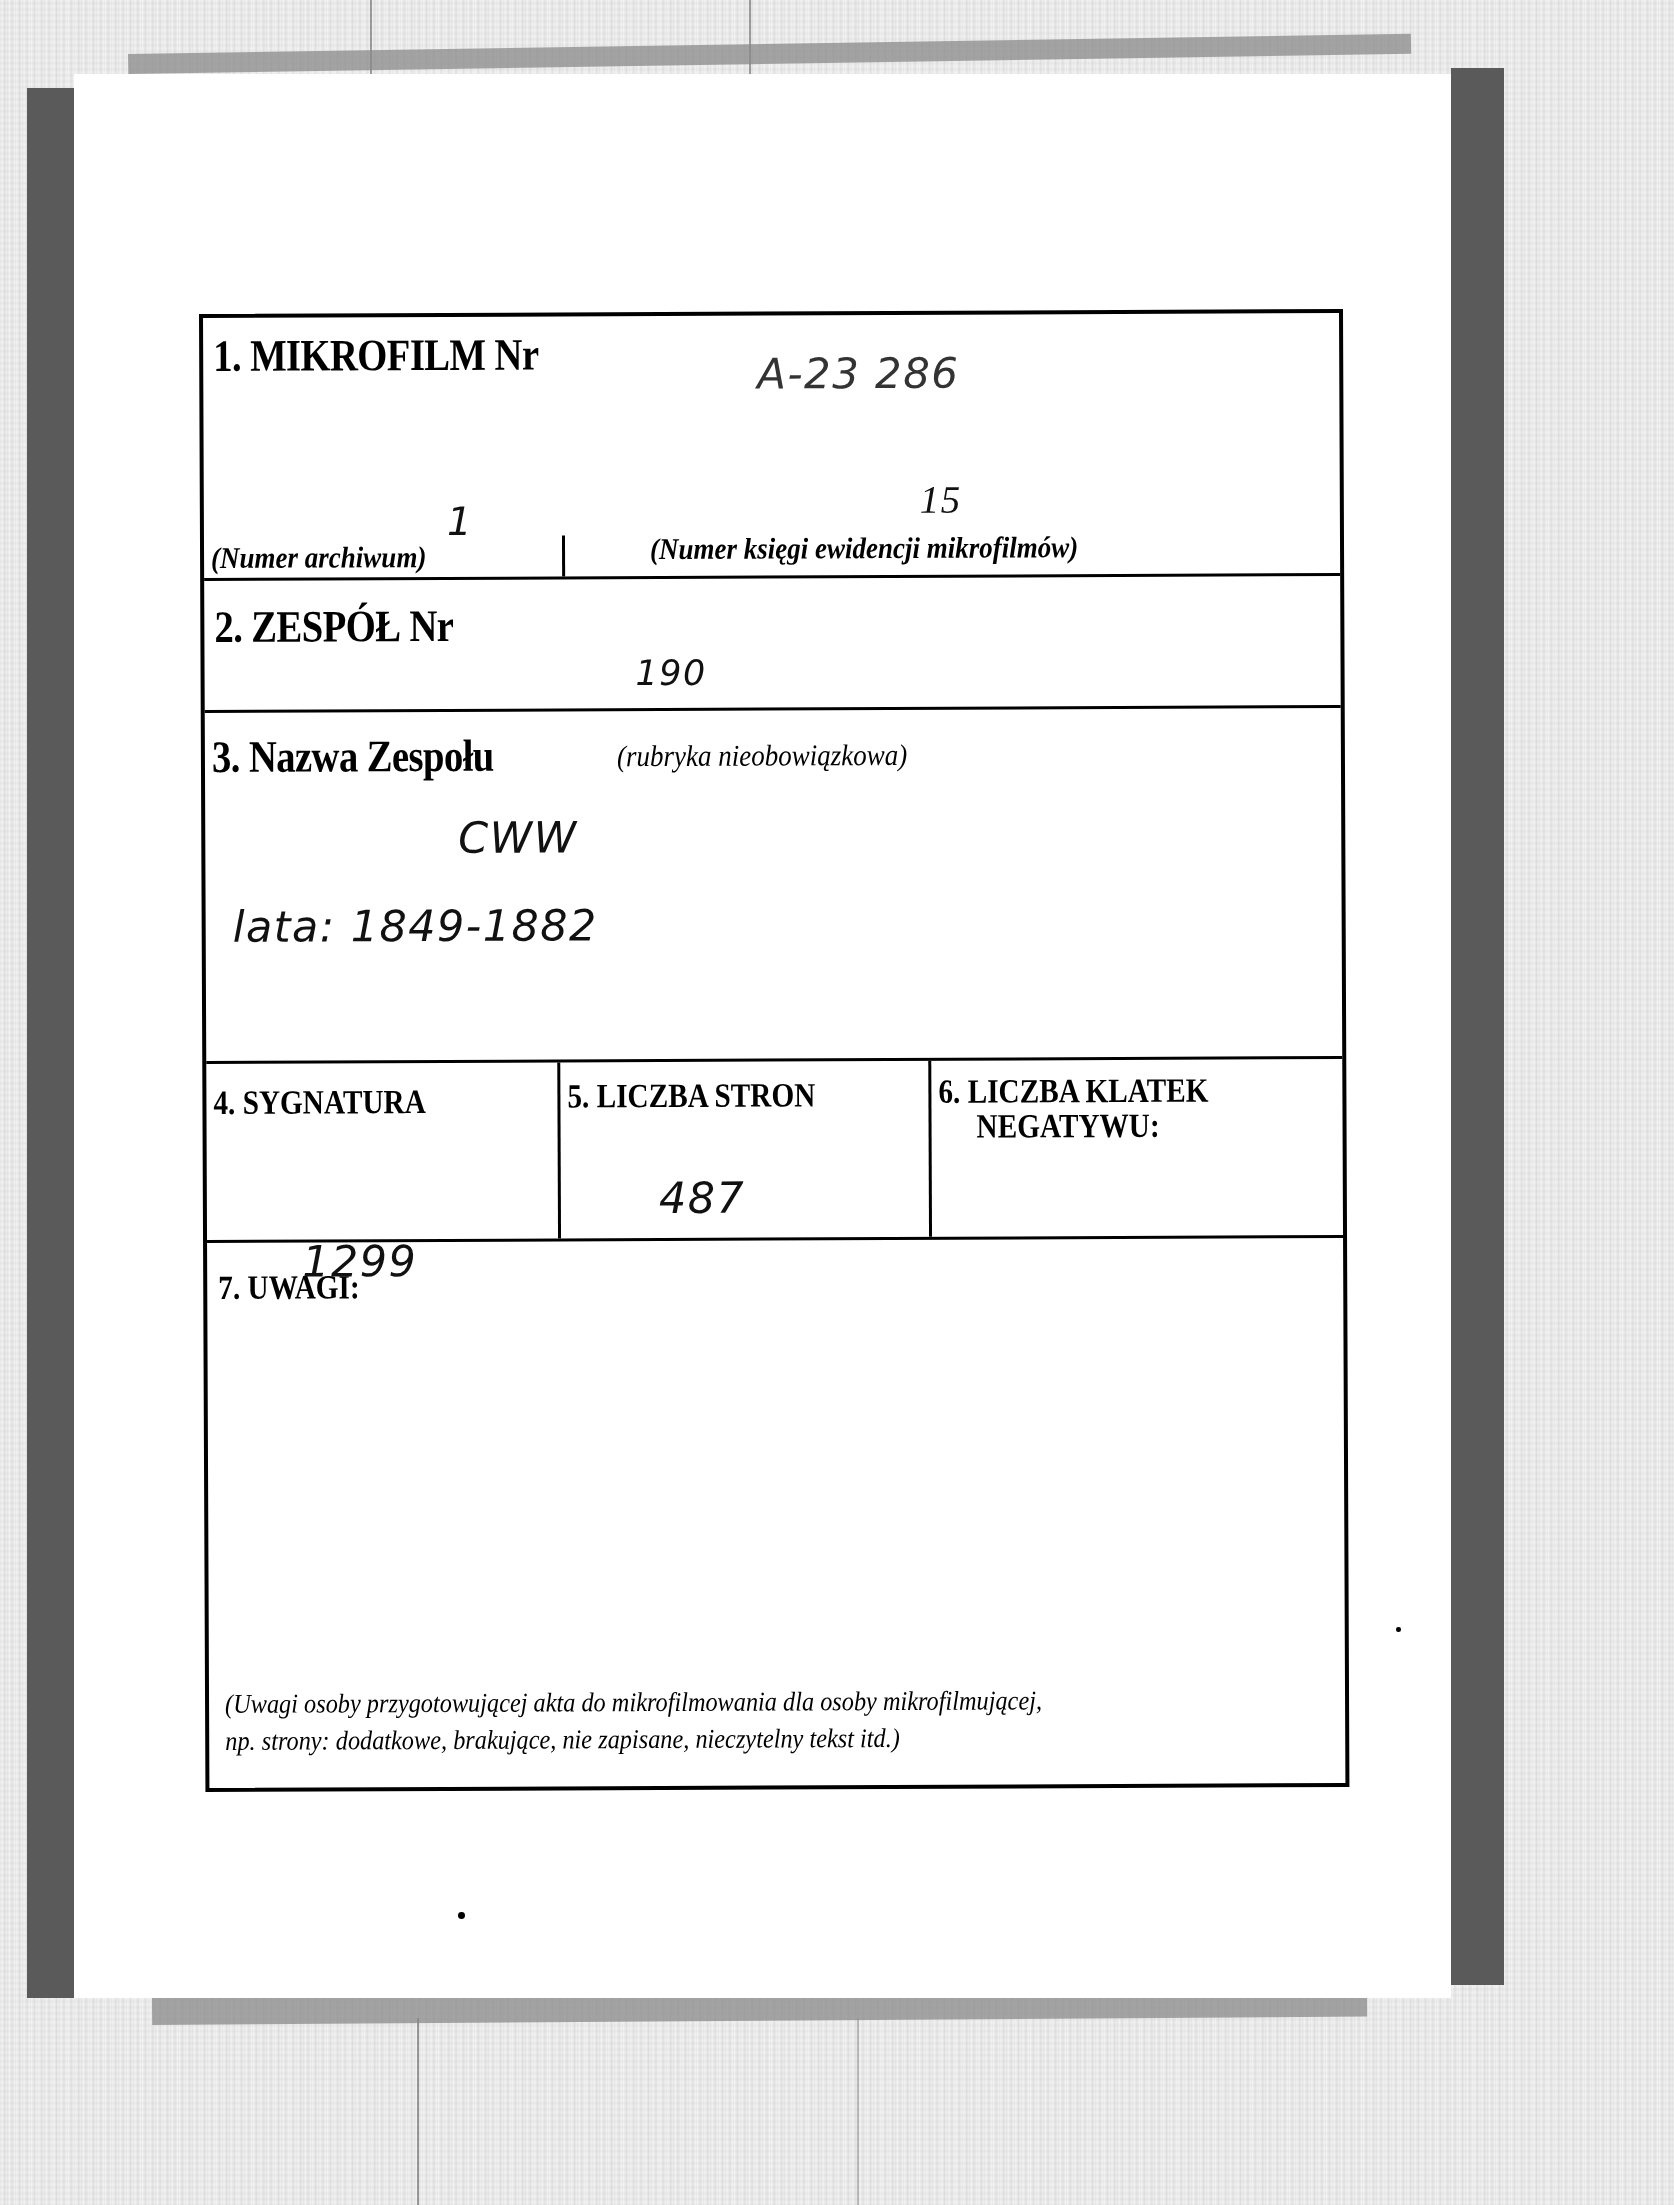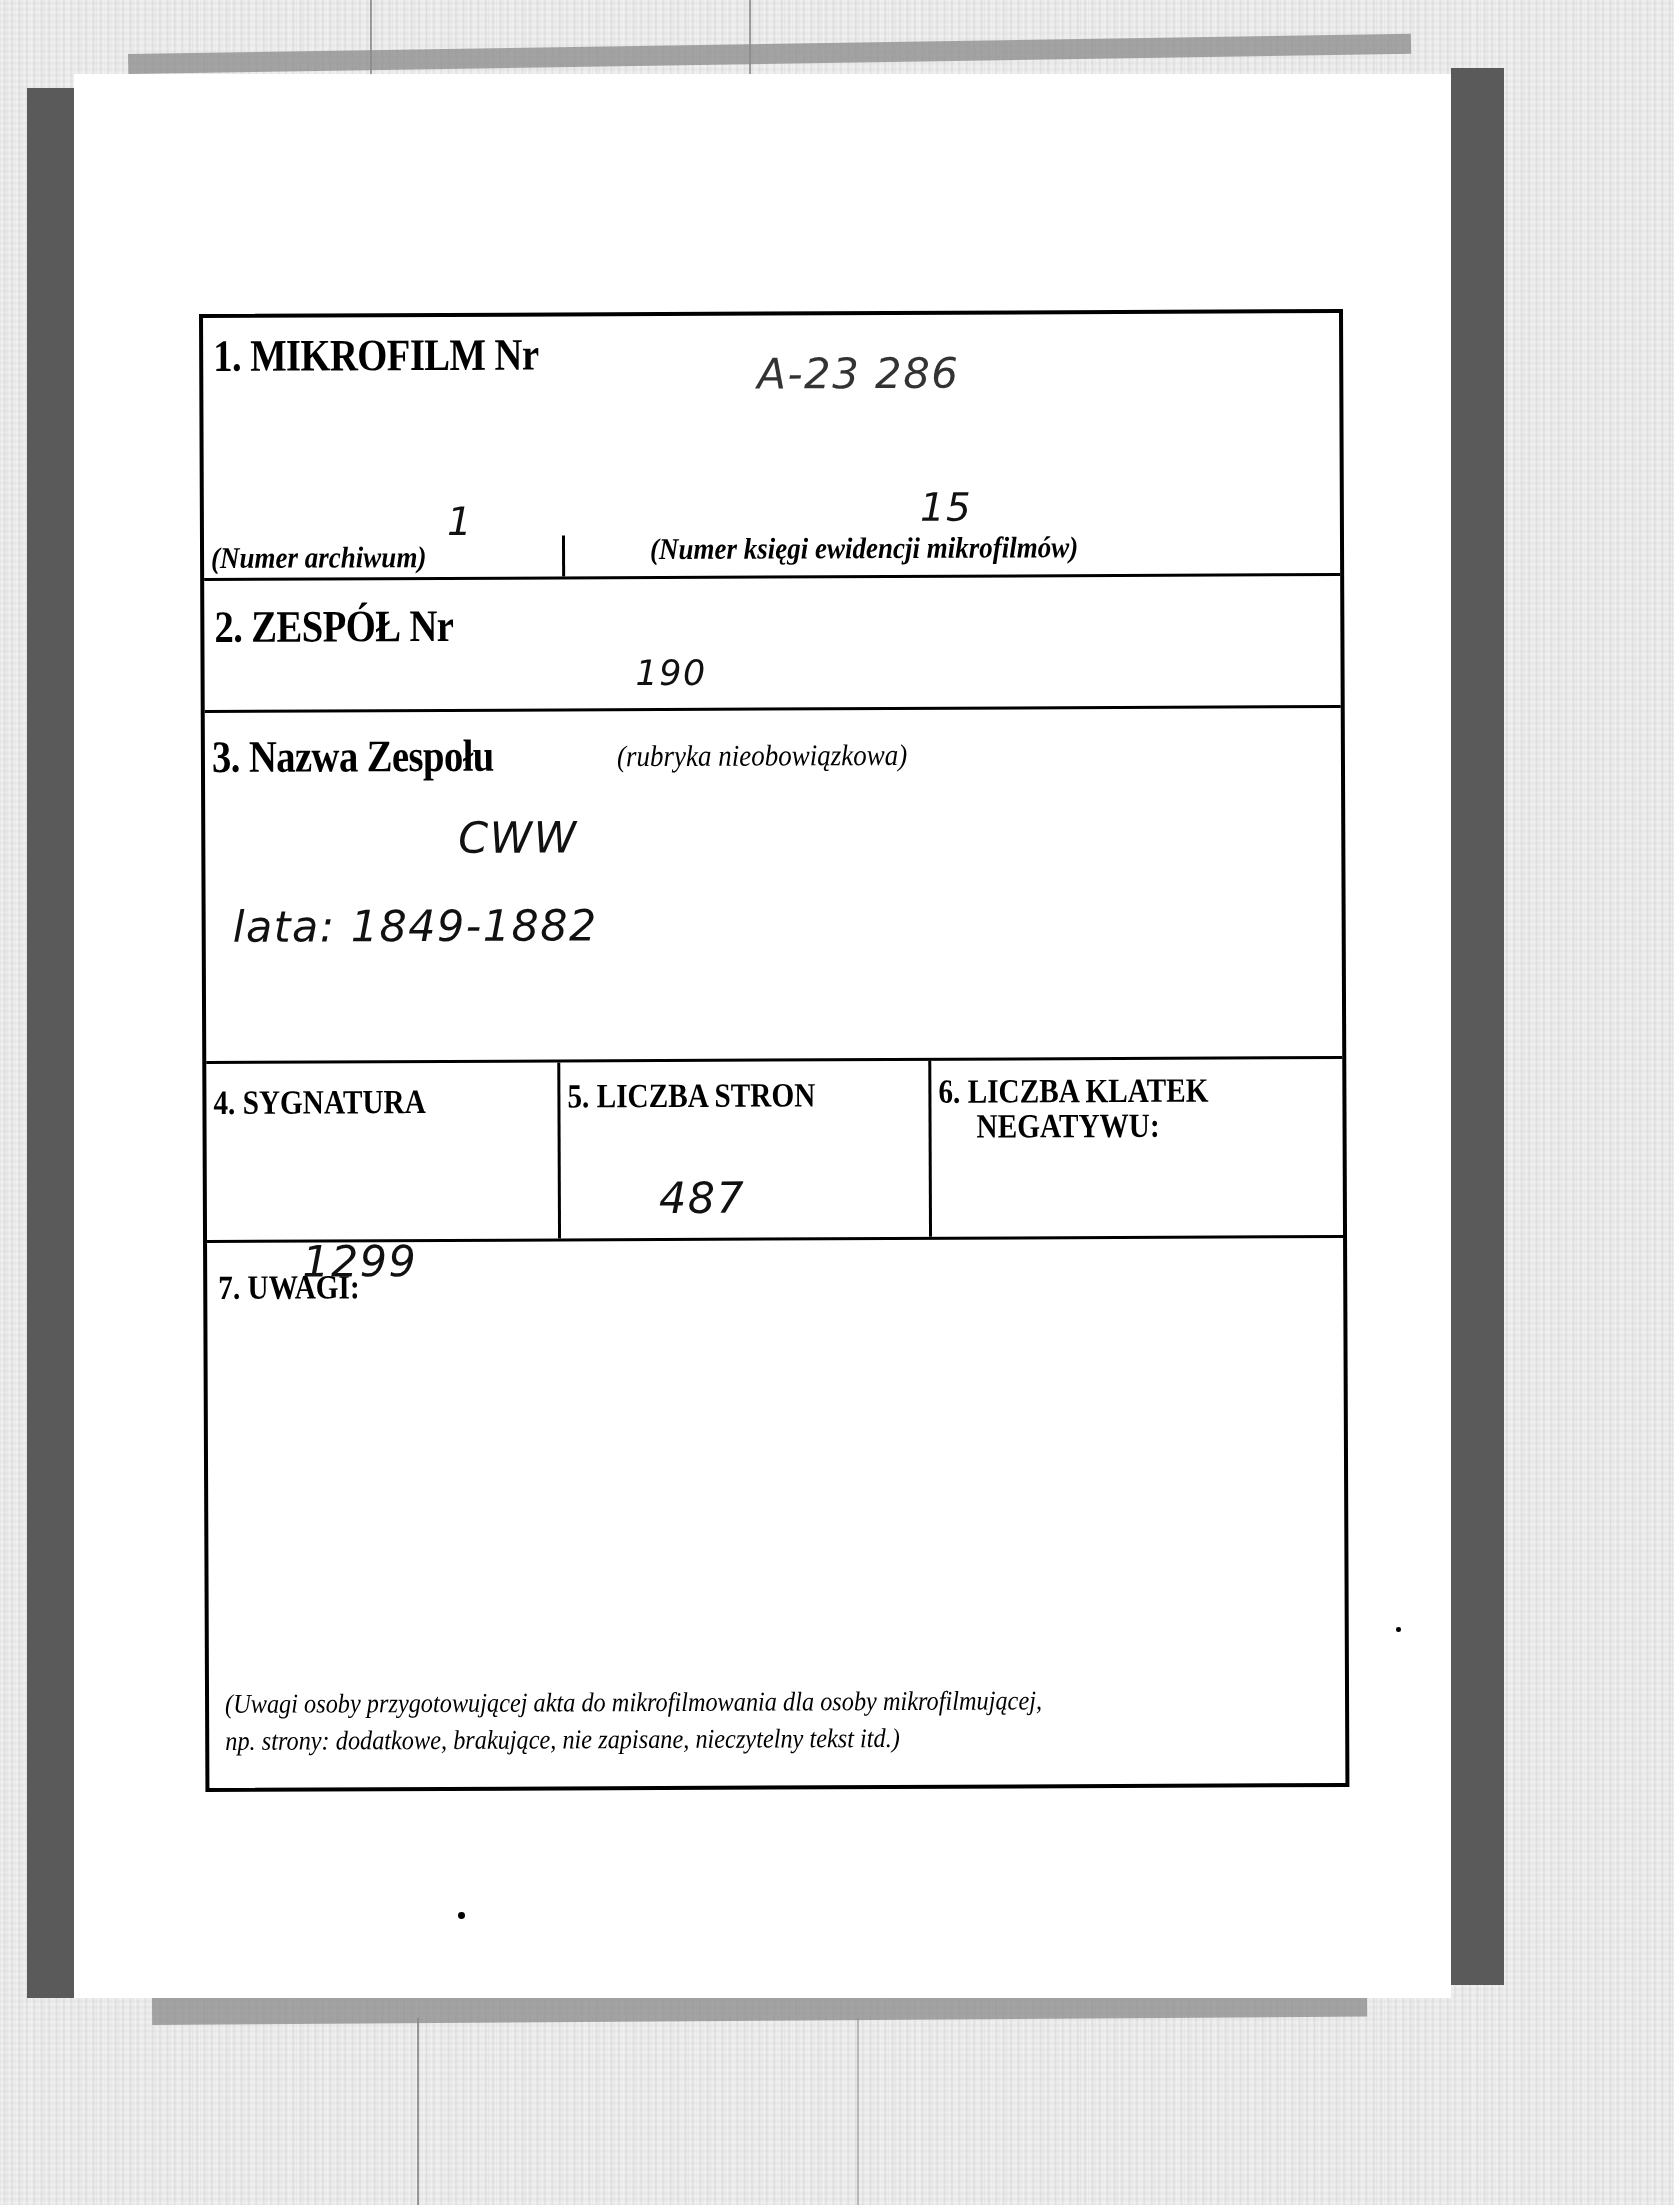--- a/index.html
+++ b/index.html
@@ -55,21 +55,21 @@
 
 <div class="dot" style="left:458px;top:1912px;"></div>
 <div class="dot" style="left:1396px;top:1627px;width:4.7px;height:4.7px;"></div>
 
 <div class="form">
 
   <div class="row" style="top:0;height:263px;">
     <div class="lbl-big" style="left:9.5px;top:12px;">1. MIKROFILM  Nr</div>
     <div class="hand" style="left:554px;top:34px;font-size:42px;color:#333;">A-23 286</div>
     <div class="hand" style="left:243px;top:182px;font-size:39px;">1</div>
-    <div class="hand" style="left:716px;top:170px;font-size:39px;">15</div>
+    <div class="hand" style="left:716px;top:162px;font-size:39px;font-family:Liberation Serif, serif;">15</div>
     <div class="lbl-note bold" style="left:6.8px;top:223px;">(Numer archiwum)</div>
     <div class="vsep" style="left:358px;top:219px;height:41px;"></div>
     <div class="lbl-note bold" style="left:446px;top:216px;">(Numer księgi ewidencji mikrofilmów)</div>
   </div>
 
   <div class="row" style="top:263px;height:132px;">
     <div class="lbl-big" style="left:9.5px;top:20px;">2. ZESPÓŁ  Nr</div>
     <div class="hand" style="left:419px;top:74px;font-size:35px;margin-left:12px;">190</div>
   </div>
 

